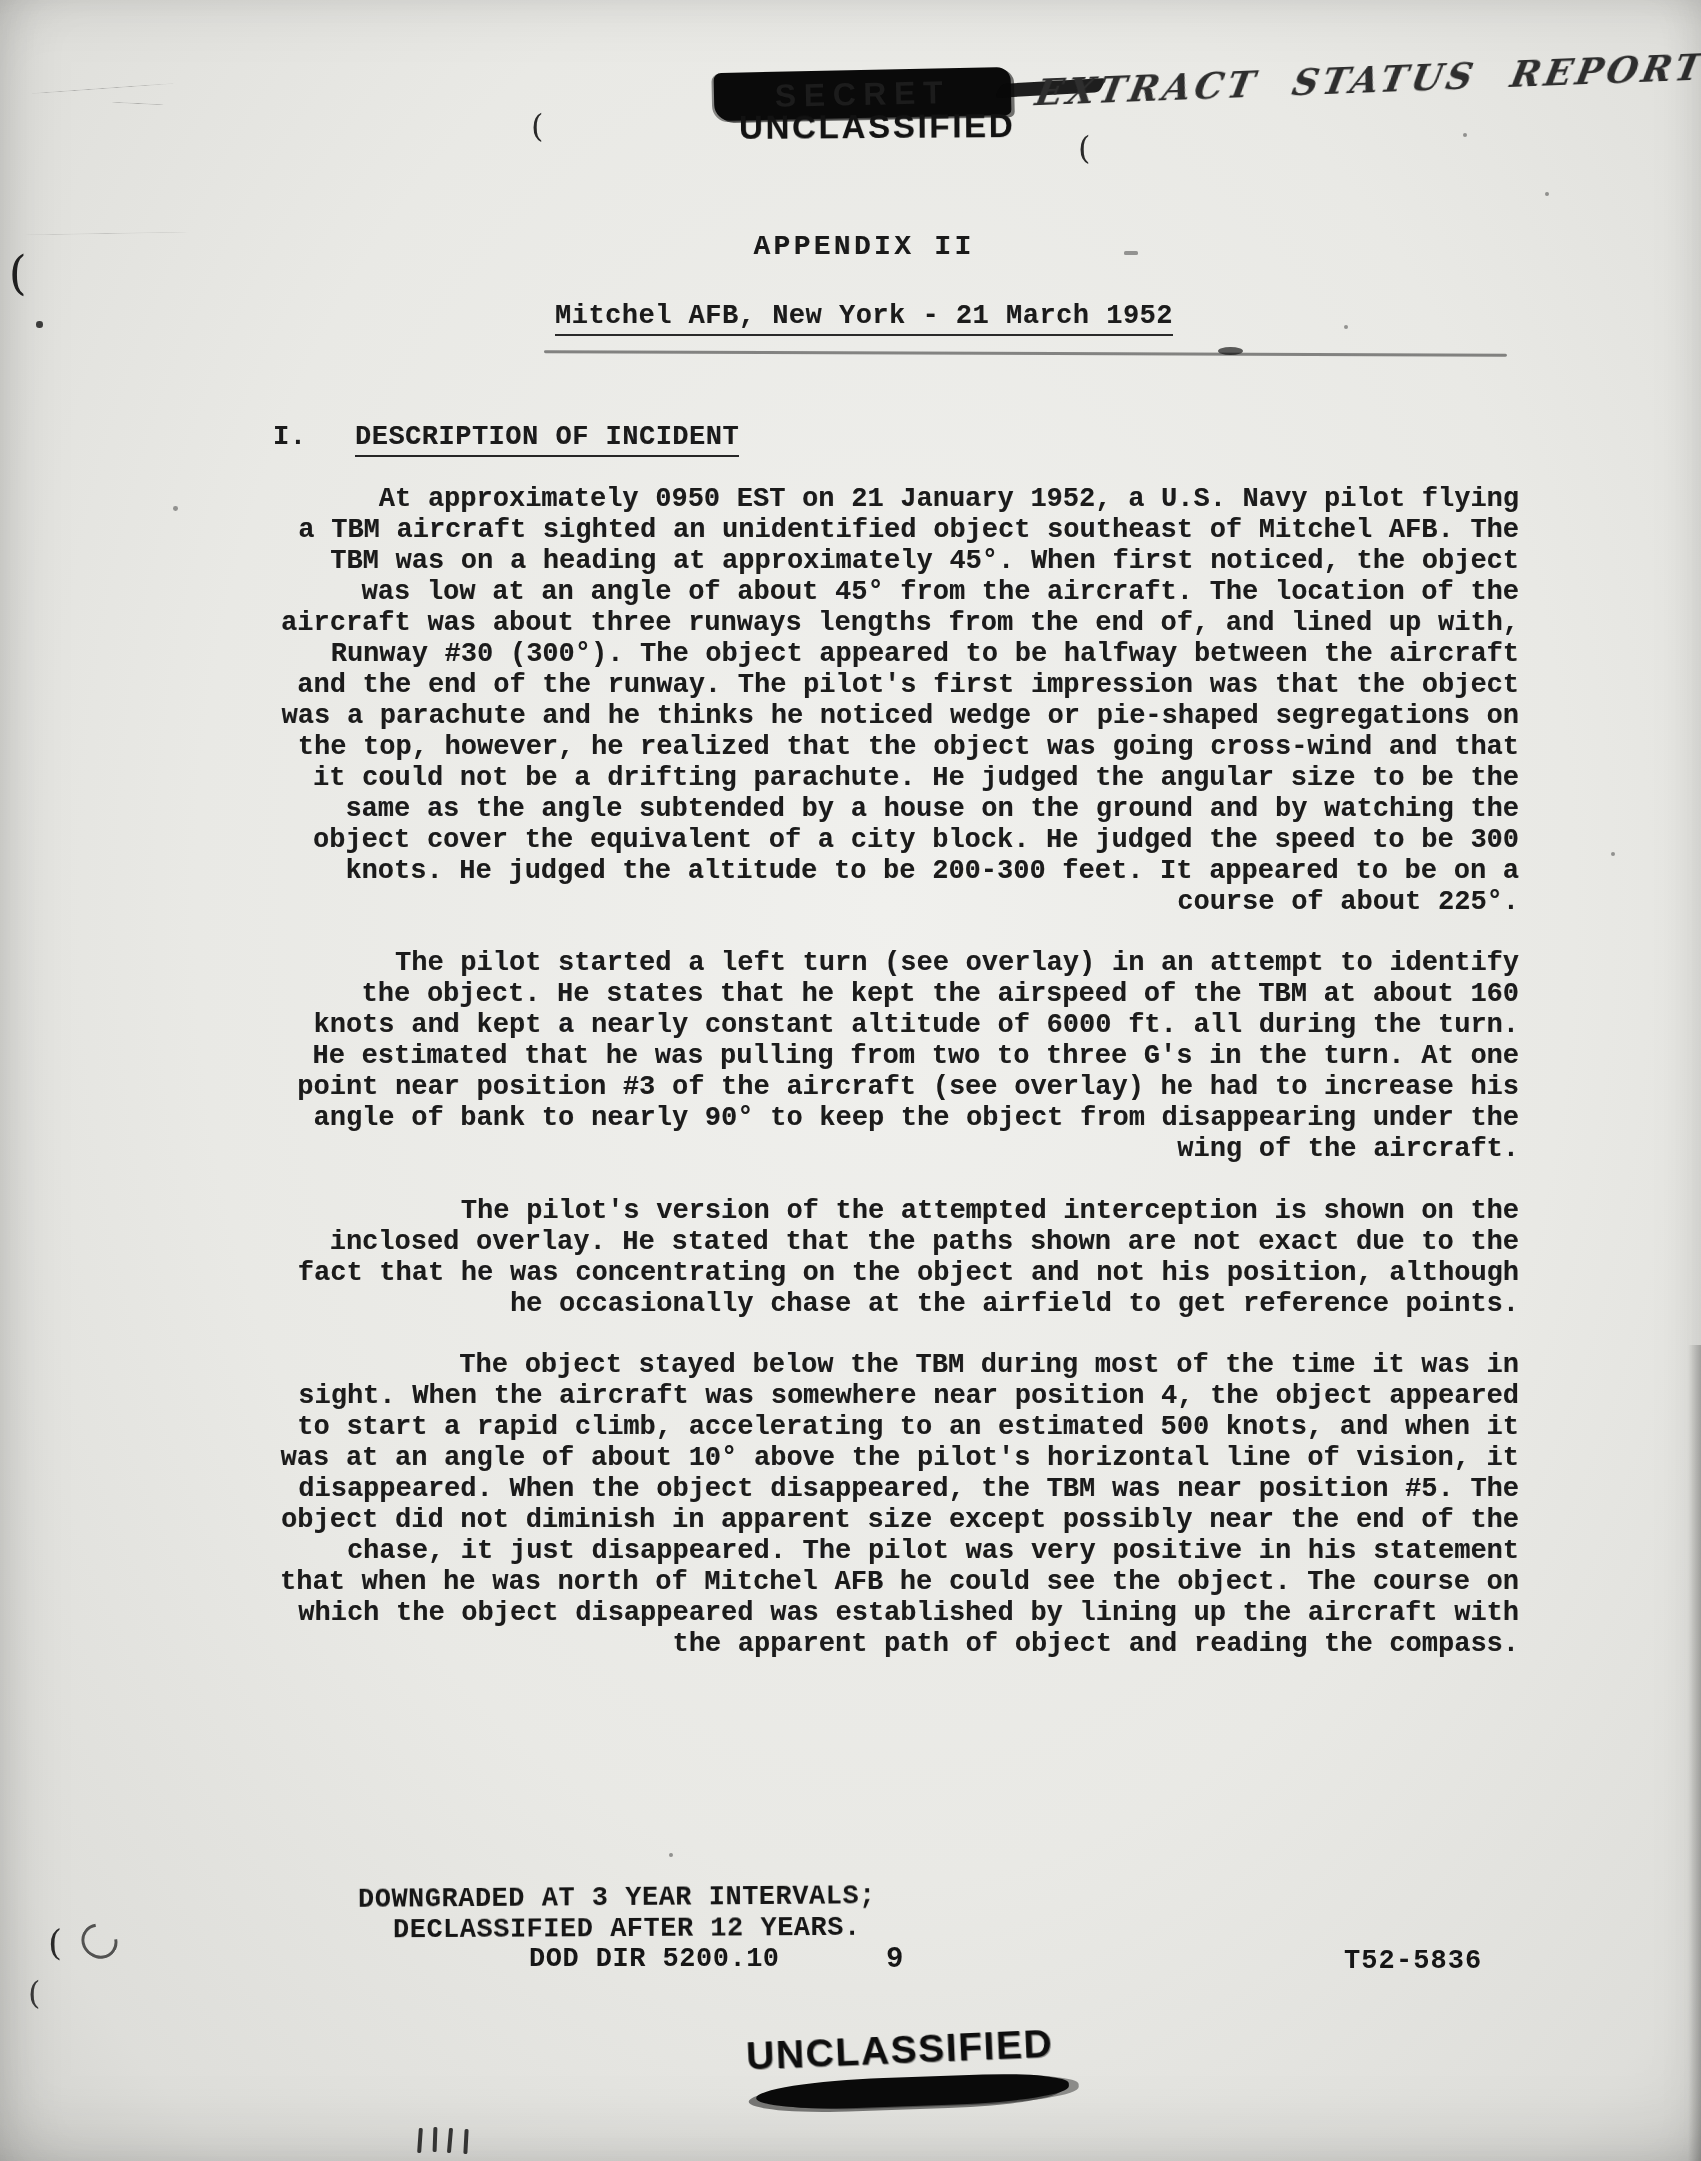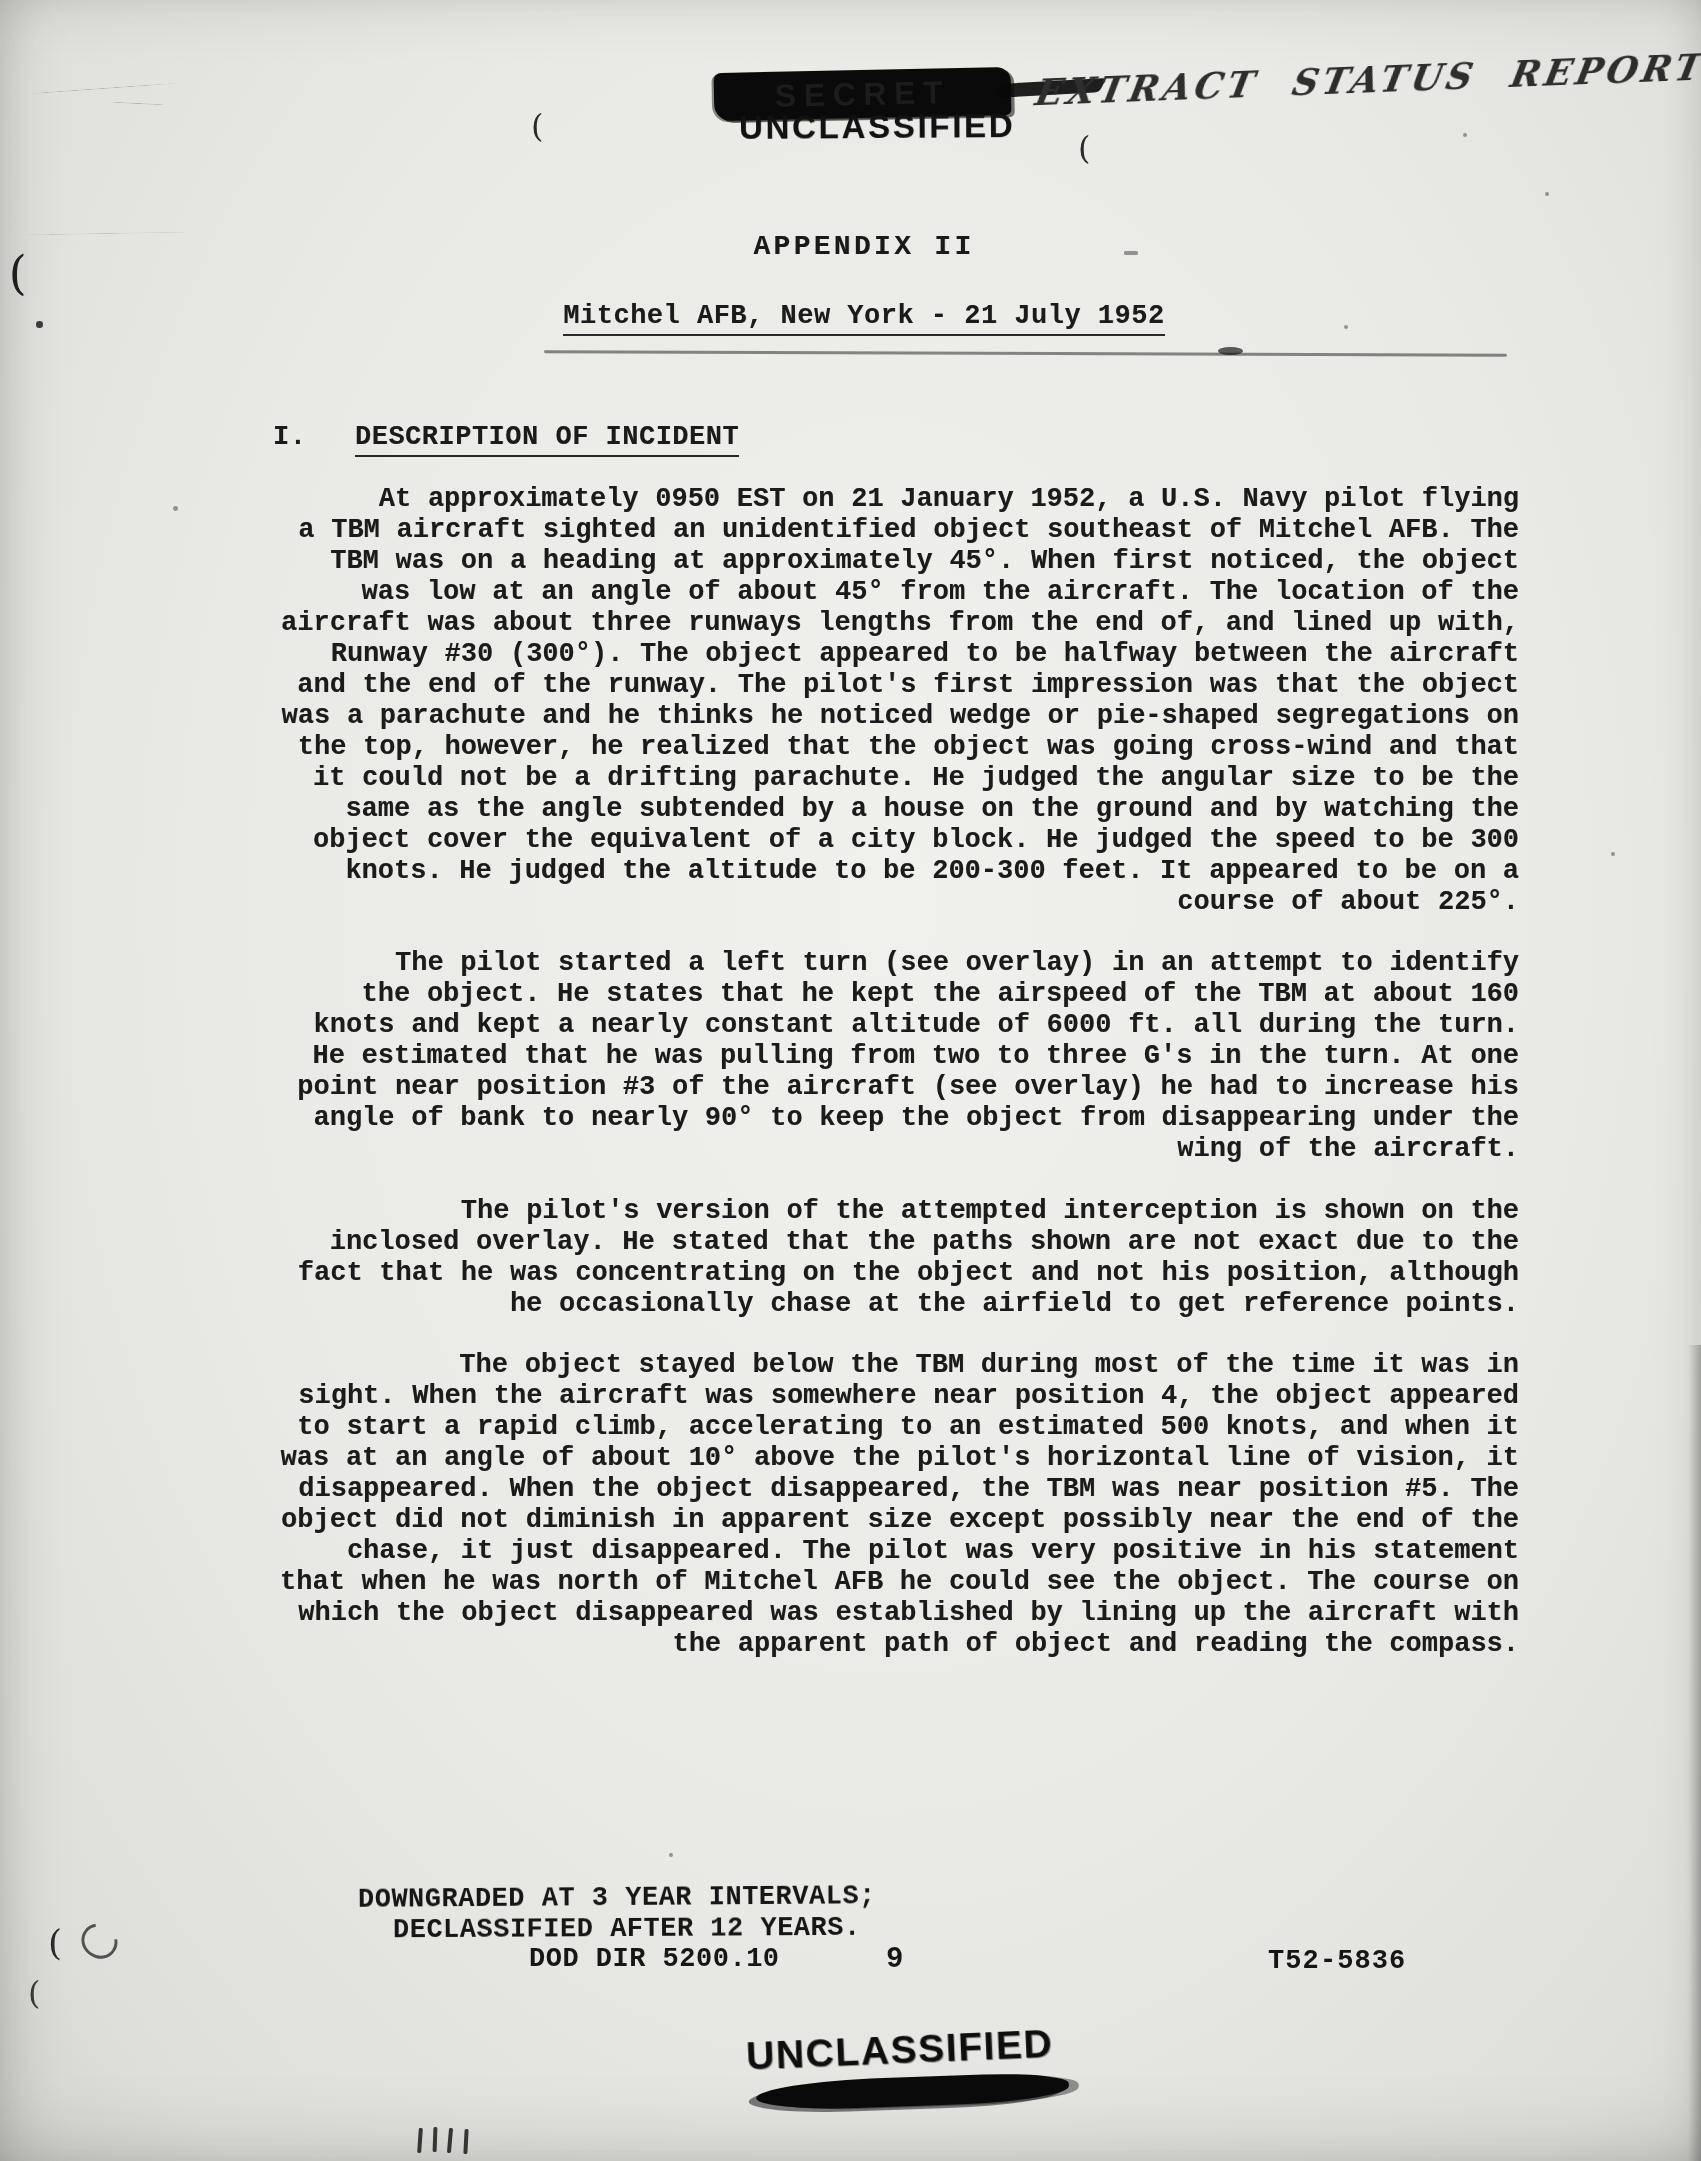--- a/index.html
+++ b/index.html
@@ -81,21 +81,21 @@
   .section-number{display:inline-block;width:82px;}
   .section-title{border-bottom:2.7px solid #262626;padding-bottom:2.7px;}
   .para{margin-top:30.5px;text-indent:82px;text-align:right;word-spacing:0.5px;}
 
   
   .footer-stamp{position:absolute;color:#161616;font-weight:700;}
   .f-line1{left:358px;top:1883px;font-size:27px;letter-spacing:0.5px;transform:rotate(-.4deg);}
   .f-line2{left:393px;top:1914px;font-size:27px;letter-spacing:0.5px;transform:rotate(-.3deg);}
   .f-line3{left:529px;top:1944px;font-size:27px;letter-spacing:0.5px;}
   .page-num{left:886px;top:1943px;font-size:29px;}
-  .doc-num{left:1268px;top:1946px;font-size:27px;letter-spacing:1.1px;}
+  .doc-num{left:1344px;top:1946px;font-size:27px;letter-spacing:1.1px;}
 
   .unclassified-bottom{
     position:absolute;left:746px;top:2028px;
     font-family:"Liberation Sans",sans-serif;font-weight:800;font-size:39px;
     letter-spacing:1.6px;color:#0e0e0e;transform:rotate(-2.4deg);
     text-shadow:0.8px 0.8px 0 rgba(0,0,0,.4);
   }
   .bottom-smudge{
     position:absolute;left:756px;top:2077px;width:313px;height:29px;
     background:#0b0b0b;border-radius:45% 30% 40% 35% / 60% 45% 55% 50%;
@@ -134,21 +134,21 @@
   <span class="mark" style="left:8.7px;top:246px;font-size:46px;color:#222;">(</span>
   <span class="speck" style="left:36px;top:321px;width:6.5px;height:6.5px;background:rgba(20,20,20,.8);"></span>
 
   <div class="pencil" style="left:30px;top:88px;width:144px;transform:rotate(-4deg);"></div>
   <div class="pencil" style="left:112px;top:103px;width:52px;transform:rotate(3deg);"></div>
   <div class="pencil" style="left:24.5px;top:233px;width:163px;transform:rotate(-1deg);border-top-color:rgba(70,70,70,.22);"></div>
 
   <div class="header-block ink soft">
     <div class="appendix-title">APPENDIX II</div>
     <div class="subtitle-wrap">
-      <span class="subtitle">Mitchel AFB, New York  -  21 July 1952</span>
+      <span class="subtitle">Mitchel AFB, New York  -  21 March 1952</span>
     </div>
     <div class="subtitle-smudge"></div>
     <div class="subtitle-blob"></div>
   </div>
   <span class="speck" style="left:1124px;top:251px;width:14px;height:3.8px;border-radius:1.6px;"></span>
 
   <div class="main-col ink soft">
     <div class="section-heading">
       <span class="section-number">I.</span><span class="section-title">DESCRIPTION OF INCIDENT</span>
     </div>

